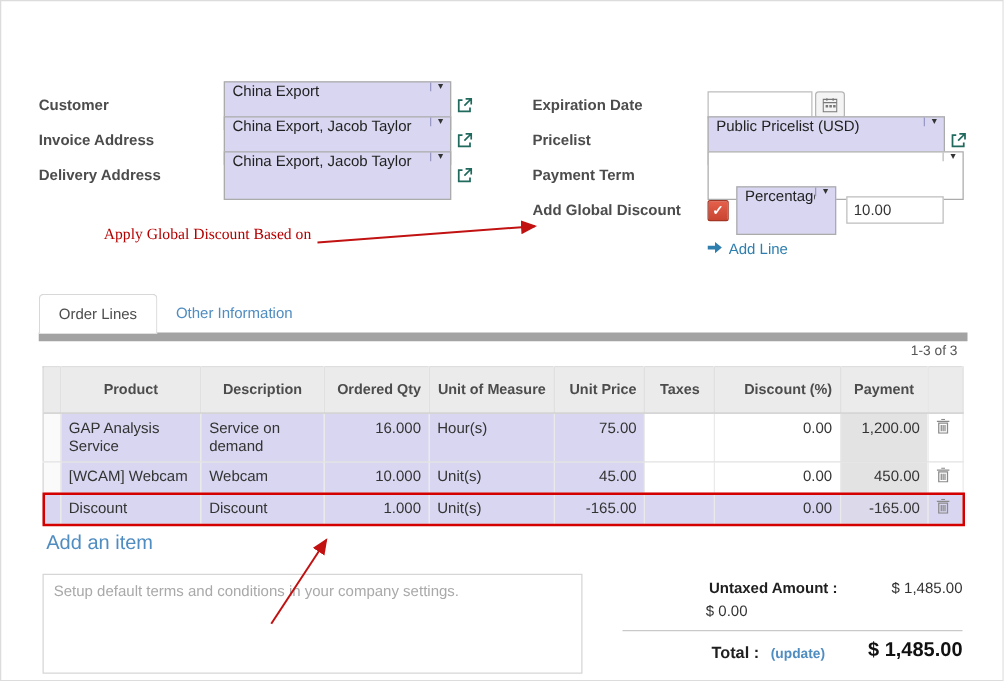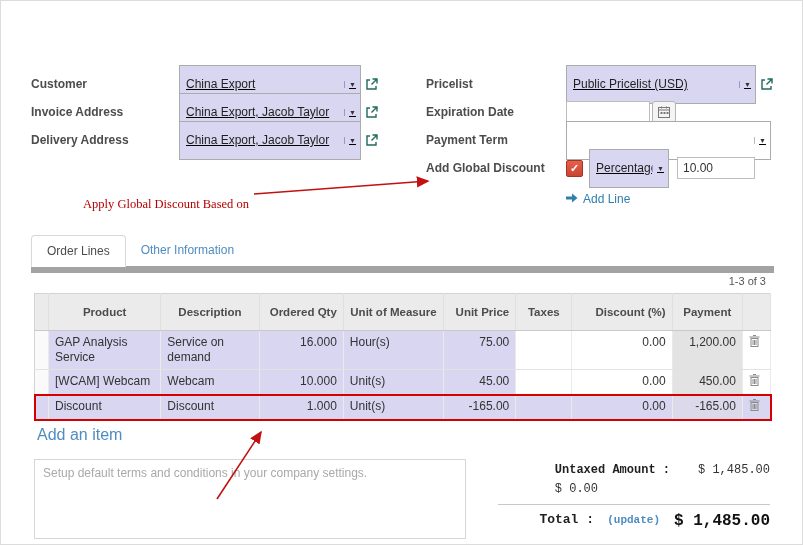--- a/index.html
+++ b/index.html
@@ -10,21 +10,21 @@
 
   
   .form-area { position:absolute; left:30px; top:72px; width:745px; display:flex; }
   .col-left { width:395px; }
   .col-right { width:350px; }
   .frow { display:flex; align-items:center; height:22px; margin-bottom:6px; }
   .flabel { font-size:12px; font-weight:bold; color:#4c4c4c; }
   .col-left .flabel { flex:0 0 148px; }
   .col-right .flabel { flex:0 0 140px; }
 
-  .m2o { display:flex; align-items:center; height:39px; border:1px solid #ababab; background:#d8d6f0;text-decoration:underline; }
+  .m2o { display:flex; align-items:flex-start; height:39px; border:1px solid #ababab; background:#d8d6f0; }
   .m2o.white { background:#fff; }
   .m2o-val { flex:1; font-size:12px; color:#1f1f1f; padding:0 6px; display:flex; align-items:center; white-space:nowrap; overflow:hidden; }
   .caret { border-left:1px solid #9a98c4; width:16px; display:flex; align-items:center; justify-content:center; font-size:7px; color:#333; }
   .m2o.white .caret { border-left-color:#bbb; }
   .extlink { margin-left:4px; display:flex; align-items:center; cursor:pointer; }
 
   .w180 { width:182px; } .w190 { width:190px; } .w205 { width:205px; }
 
   .txt-input { height:22px; border:1px solid #bdbdbd; font-size:12px; padding:0 5px; color:#333; }
   .date-input { width:84px; }
@@ -32,21 +32,21 @@
 
   .chk { width:17px; height:17px; border:1px solid #a23524; border-radius:2px;
          background:linear-gradient(#e4604a,#c94532); color:#fff; font-size:11px; font-weight:bold;
          display:flex; align-items:center; justify-content:center; cursor:pointer; }
   .gd-select { width:80px; margin-left:6px; }
   .gd-amount { width:78px; margin-left:8px; }
 
   .addline { display:flex; align-items:center; gap:5px; font-size:12px; color:#2f7fae; cursor:pointer; margin-top:6px; }
 
   
-  .note { position:absolute; font-family:"Liberation Serif", serif; font-size:12.5px; color:#b40000; line-height:14px;margin-top:17px; }
+  .note { position:absolute; font-family:"Liberation Serif", serif; font-size:12.5px; color:#b40000; line-height:14px; }
   .note1 { left:82px; top:179px; }
   .note2 { left:108px; top:497px; }
   .overlay { position:absolute; left:0; top:0; pointer-events:none; z-index:40; }
 
   
   .tabs { position:absolute; left:30px; top:234px; width:743px; display:flex; border-bottom:7px solid #a3a3a3; }
   .tab { font-size:12px; padding:8px 15px; cursor:pointer; }
   .tab.active { background:#fff; color:#4c4c4c; border:1px solid #d8d8d8; border-bottom:1px solid #fff; margin-bottom:-1px; border-radius:4px 4px 0 0; }
   .tab.inactive { color:#4f8cc0; }
 
@@ -70,21 +70,21 @@
   .add-item { padding:6px 3px; }
   .add-item a { font-size:16px; color:#4f8cc0; text-decoration:none; cursor:pointer; }
 
   
   .notes-box { position:absolute; left:33px; top:458px; }
   textarea { width:432px; height:80px; border:1px solid #d6d6d6; font-family:"Liberation Sans", sans-serif;
              font-size:12px; color:#555; padding:6px 8px; resize:none; outline:none; }
   textarea::placeholder { color:#a9a9a9; }
 
   .totals { position:absolute; right:32px; top:462px; width:272px; }
-  .trow { display:flex; align-items:flex-start; margin-bottom:5px; font-size:12px;font-family:Liberation Mono, monospace; }
+  .trow { display:flex; align-items:center; margin-bottom:5px; font-size:12px; }
   .tlabel { flex:1; text-align:right; font-weight:bold; color:#1f1f1f; }
   .tval { width:100px; text-align:right; color:#333; }
   .tdivider { border-top:1px solid #c9c9c9; margin:8px 0 7px; }
   .total-label { font-weight:bold; font-size:13px; color:#1f1f1f; }
   .update-link { font-size:11px; color:#4f8cc0; margin-left:6px; cursor:pointer; }
   .total-big { width:110px; text-align:right; font-weight:bold; font-size:16px; color:#111; }
 </style>
 </head>
 <body>
 
@@ -132,47 +132,47 @@
           <svg width="13" height="13" viewBox="0 0 13 13">
               <path d="M5 2 H2 V11 H11 V8" fill="none" stroke="#20695d" stroke-width="1.4"></path>
               <path d="M7.5 1 H12 V5.5 M12 1 L6.5 6.5" fill="none" stroke="#20695d" stroke-width="1.4"></path>
             </svg>
         </span>
       </div>
 
     </div>
 
     <div class="col-right">
-
-      <div class="frow">
-        <span class="flabel">Pricelist</span>
-        <div class="m2o w190">
-          <span class="m2o-val">Public Pricelist (USD)</span>
-          <span class="caret">▼</span>
-        </div>
-        <span class="extlink">
-          <svg width="13" height="13" viewBox="0 0 13 13">
-              <path d="M5 2 H2 V11 H11 V8" fill="none" stroke="#20695d" stroke-width="1.4"></path>
-              <path d="M7.5 1 H12 V5.5 M12 1 L6.5 6.5" fill="none" stroke="#20695d" stroke-width="1.4"></path>
-            </svg>
-        </span>
-      </div>
 
       <div class="frow">
         <span class="flabel">Expiration Date</span>
         <input class="txt-input date-input" value="" style="">
         <span class="cal-btn">
           <svg width="12" height="12" viewBox="0 0 12 12">
               <rect x="0.5" y="1.5" width="11" height="10" fill="none" stroke="#777"></rect>
               <line x1="0.5" y1="4" x2="11.5" y2="4" stroke="#777"></line>
               <line x1="3.5" y1="0.5" x2="3.5" y2="2.5" stroke="#777"></line>
               <line x1="8.5" y1="0.5" x2="8.5" y2="2.5" stroke="#777"></line>
               <rect x="2.5" y="6" width="2" height="2" fill="#777"></rect>
               <rect x="5.5" y="6" width="2" height="2" fill="#777"></rect>
               <rect x="8.5" y="6" width="2" height="2" fill="#777"></rect>
+            </svg>
+        </span>
+      </div>
+
+      <div class="frow">
+        <span class="flabel">Pricelist</span>
+        <div class="m2o w190">
+          <span class="m2o-val">Public Pricelist (USD)</span>
+          <span class="caret">▼</span>
+        </div>
+        <span class="extlink">
+          <svg width="13" height="13" viewBox="0 0 13 13">
+              <path d="M5 2 H2 V11 H11 V8" fill="none" stroke="#20695d" stroke-width="1.4"></path>
+              <path d="M7.5 1 H12 V5.5 M12 1 L6.5 6.5" fill="none" stroke="#20695d" stroke-width="1.4"></path>
             </svg>
         </span>
       </div>
 
       <div class="frow">
         <span class="flabel">Payment Term</span>
         <div class="m2o white w205">
           <span class="m2o-val"></span>
           <span class="caret">▼</span>
         </div>

